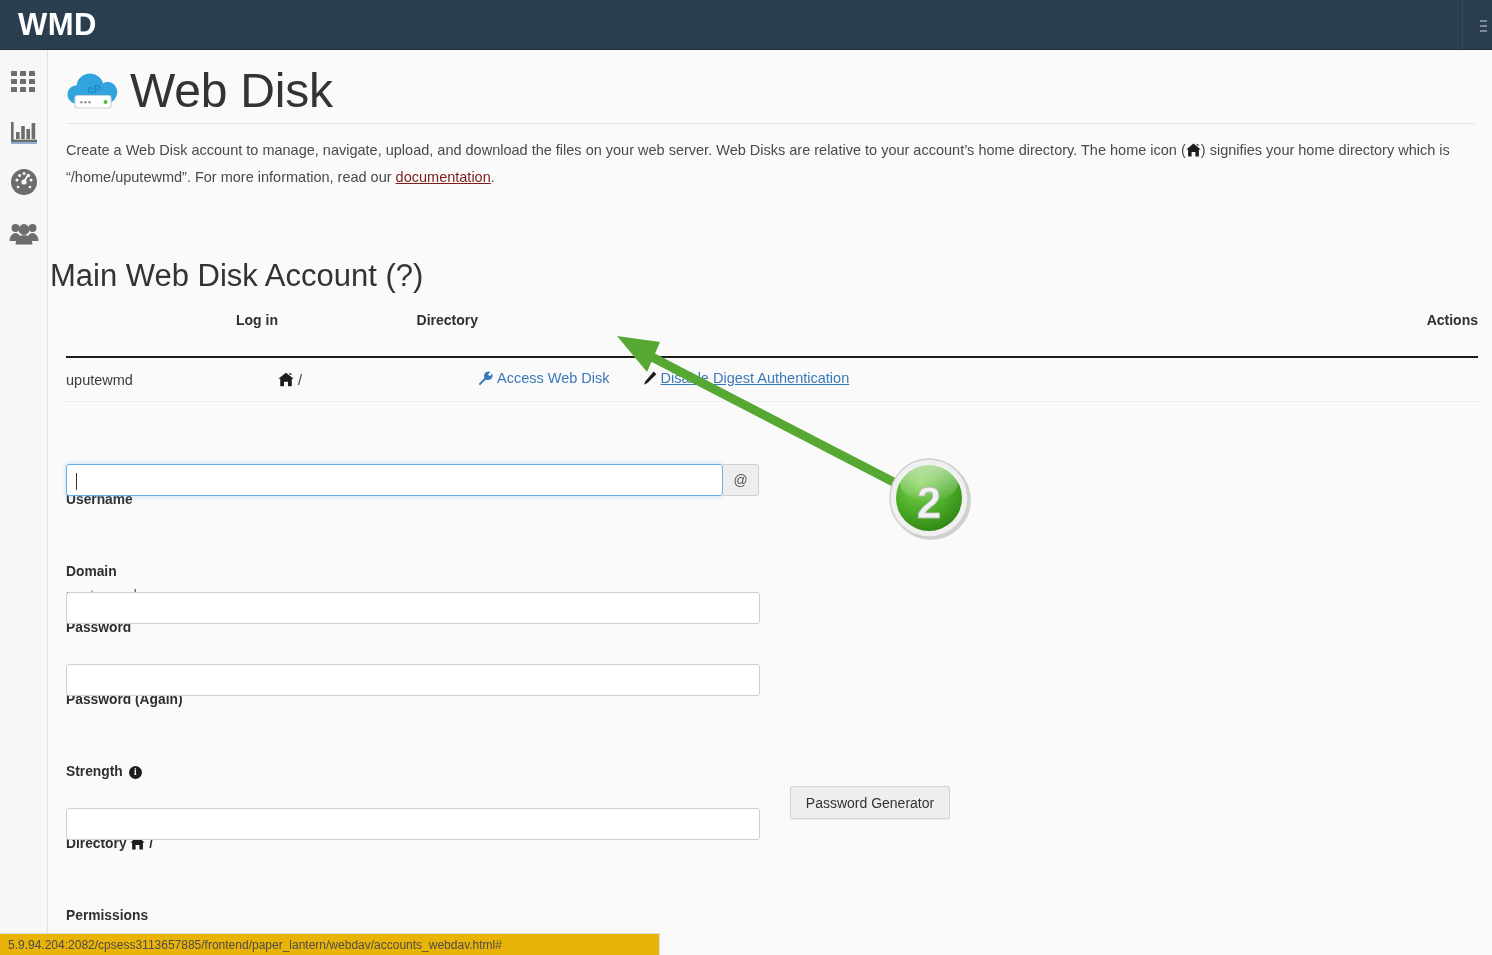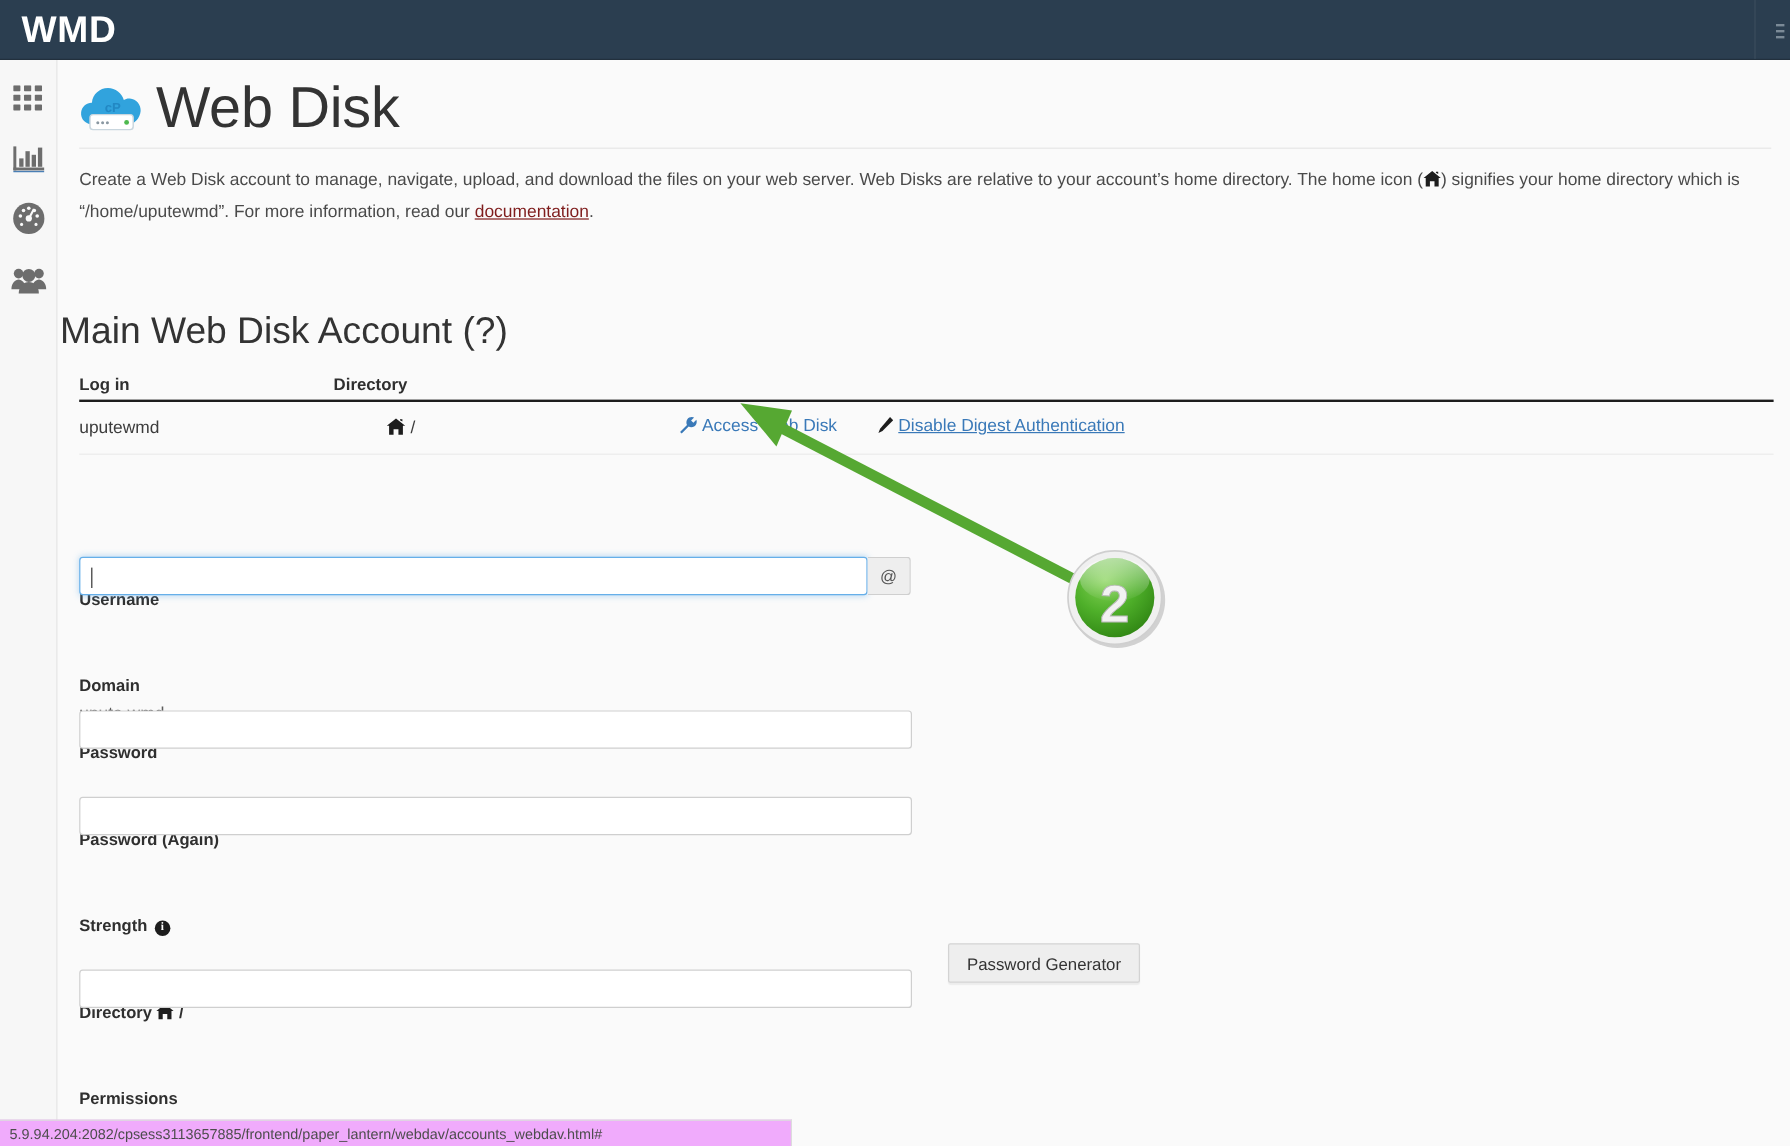--- a/index.html
+++ b/index.html
@@ -95,29 +95,29 @@
     color: #333333;
   }
   #mainAcctTitle { top: 208px; }
   #createTitle   { top: 389px; }
 
   
   .tbl { position: absolute; left: 18px; top: 262px; width: 1412px; }
   .tbl-head {
     display: flex;
     font-size: 14px; font-weight: bold; color: #2f2f2f;
-    padding-bottom: 5px;
+    padding-bottom: 28px;
     border-bottom: 2px solid #1d1d1d;
+    text-align: right;
   }
   .tbl-row {
     display: flex; align-items: center;
     font-size: 14.5px; color: #3c3c3c;
     height: 44px;
     border-bottom: 1px solid #ececec;
-    gap: 44px;
   }
   .c-login { width: 212px; flex: 0 0 212px; }
   .c-dir   { width: 200px; flex: 0 0 200px; }
   .c-act   { flex: 1 1 auto; }
 
   .act-link {
     color: #3a79b8; text-decoration: none;
     font-size: 14.5px; margin-right: 28px;
     white-space: nowrap;
   }
@@ -216,21 +216,21 @@
     line-height: 1;
   }
 
   
   .anno { position: absolute; left: 0; top: 0; width: 1492px; height: 955px; pointer-events: none; }
 
   
   .statusbar {
     position: absolute; left: 0; bottom: 0;
     height: 22px; min-width: 660px;
-    background: #f0abfc;
+    background: #eab308;
     border-top: 1px solid #dcdcdc;
     border-right: 1px solid #dcdcdc;
     display: flex; align-items: center;
     padding: 0 8px;
     font-size: 12px; color: #4d4d4d;
     font-family: "Liberation Sans", sans-serif;
     white-space: nowrap;
   }
 </style>
 </head>
@@ -343,20 +343,21 @@
         </svg>
       </span><span>) signifies your home directory which is “/home/uputewmd”. For more information, read our </span><a href="#">documentation</a><span>.</span>
     </div>
 
     <div class="section-title" id="mainAcctTitle">Main Web Disk Account (?)</div>
 
     <div class="tbl">
       <div class="tbl-head">
         <div class="c-login">Log in</div>
         <div class="c-dir">Directory</div>
+        <div class="c-act">Actions</div>
       </div>
 
       <div class="tbl-row">
         <div class="c-login">uputewmd</div>
         <div class="c-dir">
           <span>
             <svg width="16" height="15" viewBox="0 0 15 14" style="vertical-align:-2px;">
               <path d="M7.5 0.6 L0.3 6.4 L2.1 6.4 L2.1 13.4 L5.6 13.4 L5.6 9.1 L9.4 9.1 L9.4 13.4 L12.9 13.4 L12.9 6.4 L14.7 6.4 Z" fill="#1d1d1d"></path>
               <path d="M10.6 1.2 L12.5 1.2 L12.5 3.1 L10.6 2.0 Z" fill="#1d1d1d"></path>
             </svg>

